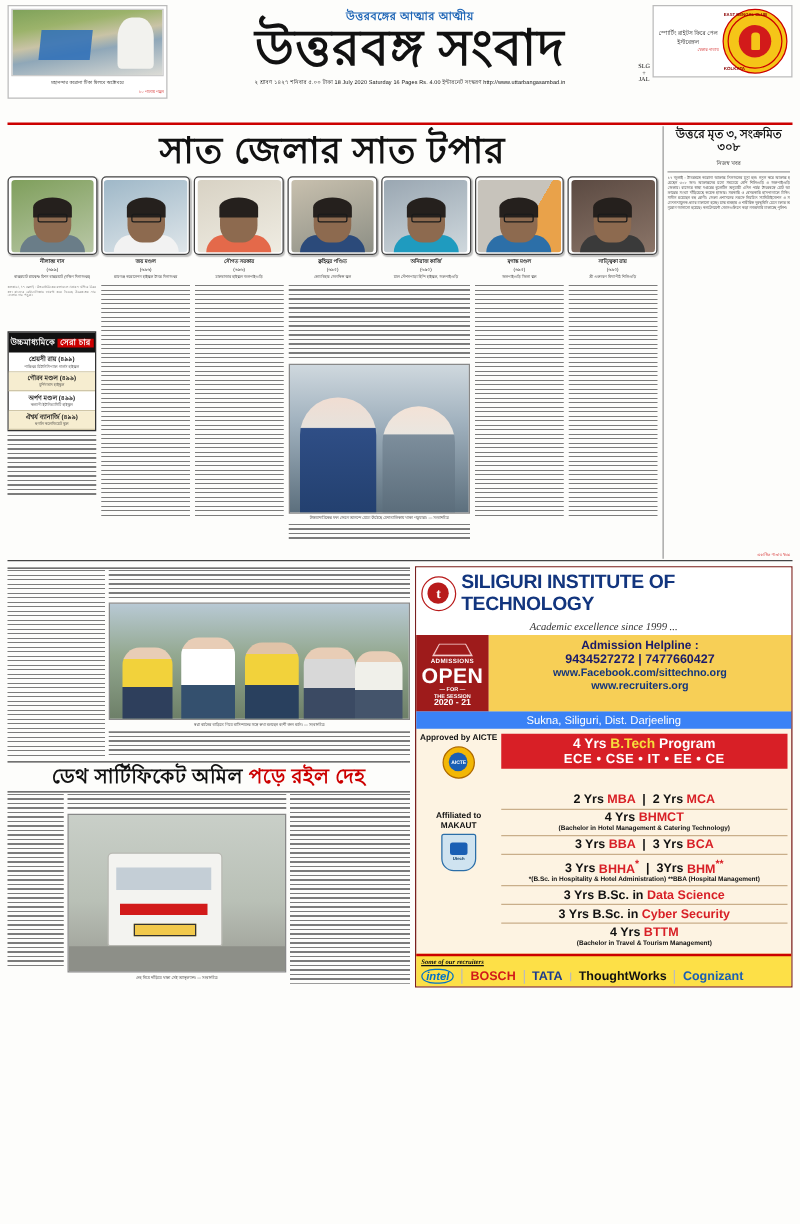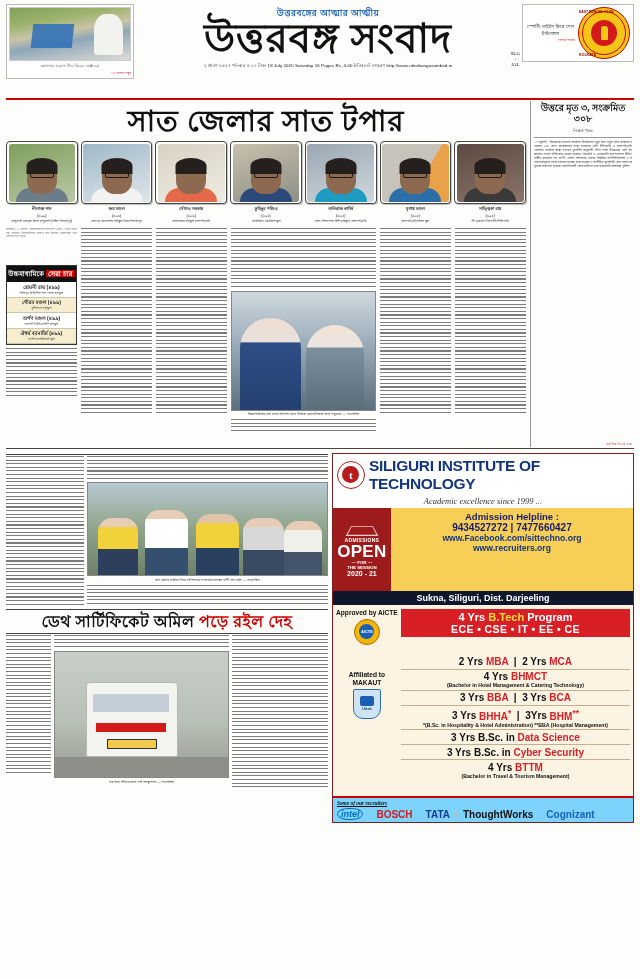--- a/index.html
+++ b/index.html
@@ -127,35 +127,35 @@
   .sit-logo{width:26px;height:26px;border-radius:50%;background:#fff;border:1.5px solid #b81b1b;
      position:relative;display:flex;align-items:center;justify-content:center;flex:0 0 auto;}
   .sit-logo .c{width:17px;height:17px;border-radius:50%;background:#b81b1b;color:#fff;
      font-size:11px;font-weight:bold;display:flex;align-items:center;justify-content:center;
      font-family:"Liberation Serif",serif;}
   .ad-name{font-size:15.5px;font-weight:bold;color:#12357e;letter-spacing:-.3px;
      font-family:"Liberation Sans",sans-serif;}
   .ad-tag{font-size:8.5px;font-style:italic;color:#333;text-align:center;
      font-family:"Liberation Serif",serif;padding-bottom:2px;background:#fff;}
   .ad-mid{display:flex;}
-  .ad-open{width:58px;background:#9e1b1b;color:#fff;text-align:center;padding:14px 1px;box-sizing:border-box;}
+  .ad-open{width:58px;background:#9e1b1b;color:#fff;text-align:center;padding:3px 1px;box-sizing:border-box;}
   .ad-open .cap{width:26px;height:12px;margin:2px auto 1px;position:relative;}
   .ad-open .cap:before{content:"";position:absolute;inset:0;border:1.2px solid #f3c9c9;
      transform:perspective(18px) rotateX(38deg);}
   .ad-open .l1{font-size:5px;font-weight:bold;letter-spacing:.3px;}
   .ad-open .l2{font-size:17px;font-weight:bold;line-height:17px;letter-spacing:.3px;}
   .ad-open .l3{font-size:4.4px;font-weight:bold;}
   .ad-open .l4{font-size:4.4px;font-weight:bold;}
   .ad-open .l5{font-size:7px;font-weight:bold;}
   .ad-helpbox{flex:1;background:#f7cf56;text-align:center;padding:3px 2px;box-sizing:border-box;}
   .ad-help1{font-size:9.5px;font-weight:bold;color:#1a1a6a;}
   .ad-help2{font-size:10px;font-weight:bold;color:#1a1a6a;}
   .ad-help3{font-size:8.6px;font-weight:bold;color:#12357e;}
   .ad-help4{font-size:8.6px;font-weight:bold;color:#12357e;}
-  .ad-addr{background:#0f172a;color:#fff;font-size:9px;font-weight:bold;text-align:center;padding:2px 0;}
+  .ad-addr{background:#3b82f6;color:#fff;font-size:9px;font-weight:normal;text-align:center;padding:2px 0;}
 
   .ad-body{display:flex;padding:4px 3px;gap:3px;}
   .ad-side{width:62px;text-align:center;}
   .ad-side .ttl{font-size:6.6px;font-weight:bold;color:#111;line-height:8px;}
   .aicte{width:24px;height:24px;border-radius:50%;background:#f2b705;border:1.4px solid #b06a00;
      margin:2px auto;display:flex;align-items:center;justify-content:center;}
   .aicte .in{width:15px;height:15px;border-radius:50%;background:#1a5fb4;color:#fff;
      font-size:4px;font-weight:bold;display:flex;align-items:center;justify-content:center;}
   .makaut{width:26px;height:28px;margin:2px auto;background:#cfe3f0;border:1px solid #2b6ea8;
      display:flex;flex-direction:column;align-items:center;justify-content:center;
@@ -165,21 +165,21 @@
   .ad-courses{flex:1;}
   .c-btech{background:#d81f26;color:#fff;text-align:center;padding:2px 0;margin-bottom:18px;}
   .c-btech .a{font-size:11px;font-weight:bold;}
   .c-btech .a b{color:#f7dc3c;}
   .c-btech .b{font-size:10.5px;font-weight:bold;letter-spacing:.4px;}
   .c-row{border-bottom:1px solid #c9ae8a;text-align:center;padding:1.5px 0;}
   .c-row:last-child{border-bottom:none;}
   .c-row .m{font-size:10px;font-weight:bold;color:#111;}
   .c-row .m .r{color:#d81f26;}
   .c-row .sub{font-size:5.2px;font-weight:bold;color:#111;}
-  .ad-foot{border-top:2px solid #c00;background:#7dd3fc;padding:2px 4px;margin-top:12px;}
+  .ad-foot{border-top:2px solid #c00;background:#fde047;padding:2px 4px;}
   .ad-foot .lbl{font-size:5.4px;font-style:italic;font-weight:bold;color:#111;
      text-decoration:underline;font-family:"Liberation Serif",serif;}
   .logos{display:flex;align-items:center;gap:6px;margin-top:2px;}
   .logos>div{font-size:10px;font-weight:bold;border-right:1px solid #bbb;padding-right:6px;
      display:flex;align-items:center;}
   .logos>div:last-child{border-right:none;}
   .lg-intel{color:#0071c5;font-style:italic;border:1.2px solid #0071c5;border-radius:50%/60%;
      padding:0 3px;font-size:9px;}
   .lg-bosch{color:#d21a1a;}
   .lg-tata{color:#1a3a8f;font-size:7px;text-align:center;line-height:7px;}

